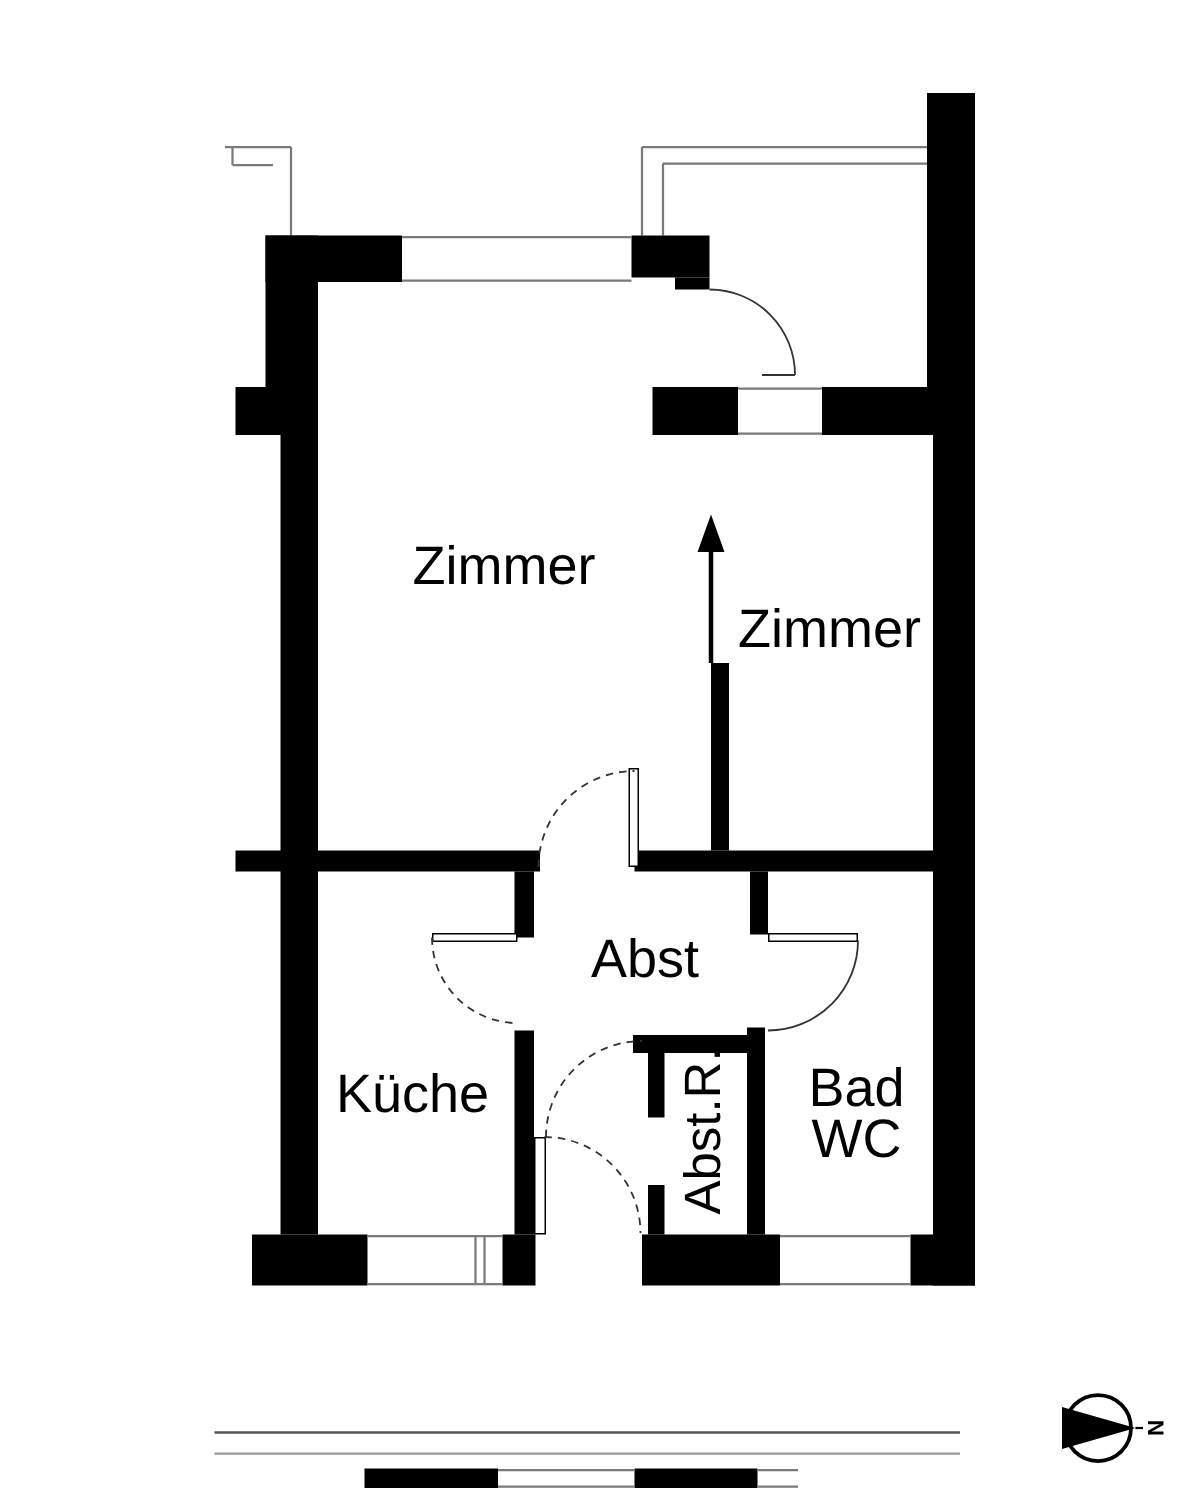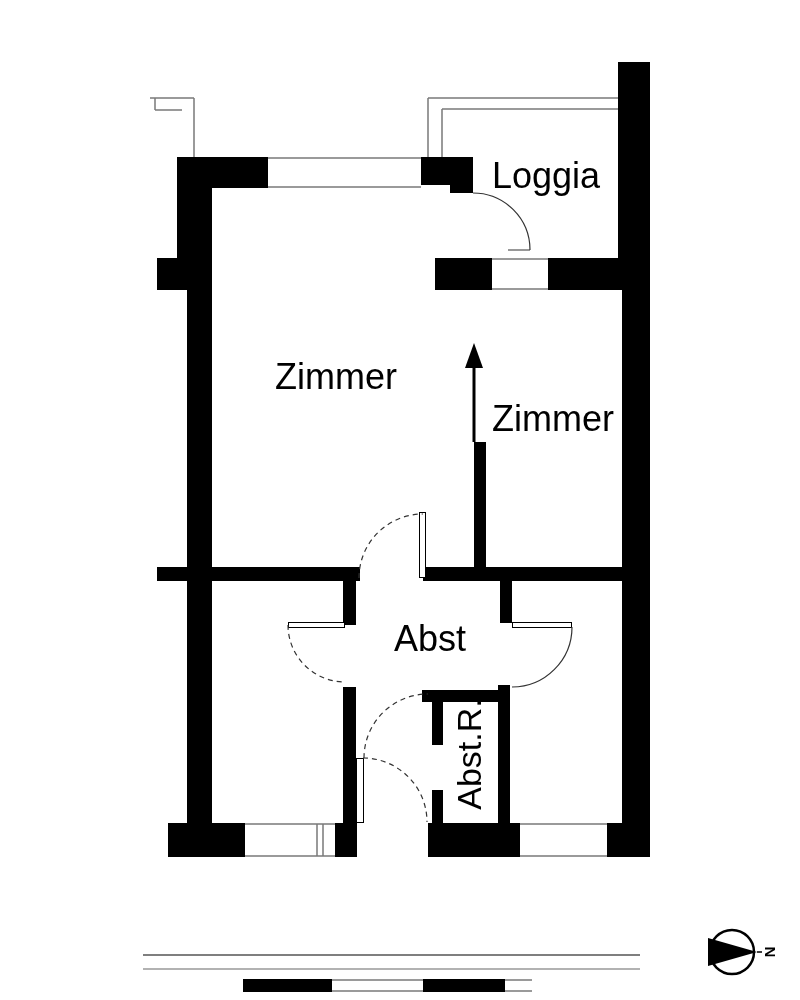--- a/index.html
+++ b/index.html
@@ -104,25 +104,27 @@
     </g>
 
     <g>
       <circle cx="732" cy="952" r="22" fill="#ffffff" stroke="#000000" stroke-width="2.5"></circle>
       <polygon points="708,938 708,966 757,952" fill="#000000"></polygon>
       <line x1="757" y1="952" x2="762" y2="952" stroke="#000000" stroke-width="1.5"></line>
       <text transform="translate(769,952) rotate(90)" font-size="15" font-weight="bold" fill="#000000" text-anchor="middle" dominant-baseline="middle" font-family="Liberation Sans, DejaVu Sans, sans-serif">N</text>
     </g>
   </svg>
 
-  <div class="room-label" style="left:546px;top:176px;">Loggia</div>
 
   <div class="room-label" style="left:336px;top:377px;">Zimmer</div>
 
   <div class="room-label" style="left:553px;top:419px;">Zimmer</div>
 
   <div class="room-label" style="left:430px;top:639px;">Abst</div>
 
+  <div class="room-label" style="left:275px;top:729px;">Küche</div>
 
   <div class="room-label rot" style="left:469px;top:754px;">Abst.R.</div>
 
+  <div class="room-label" style="left:571px;top:742px;">Bad
+WC</div>
 
 </div>
 
 </body></html>

